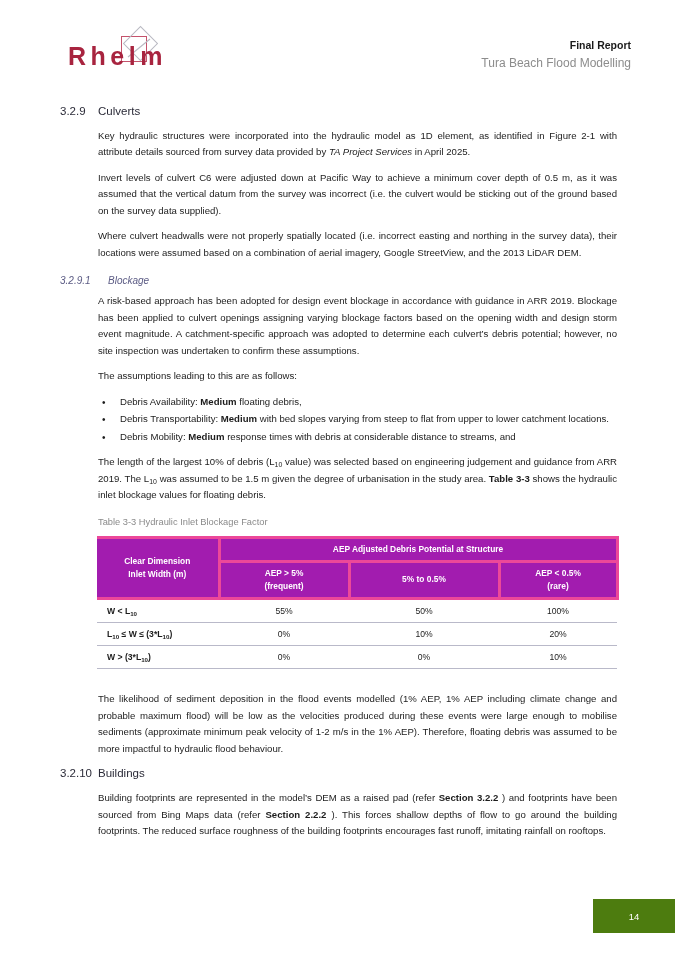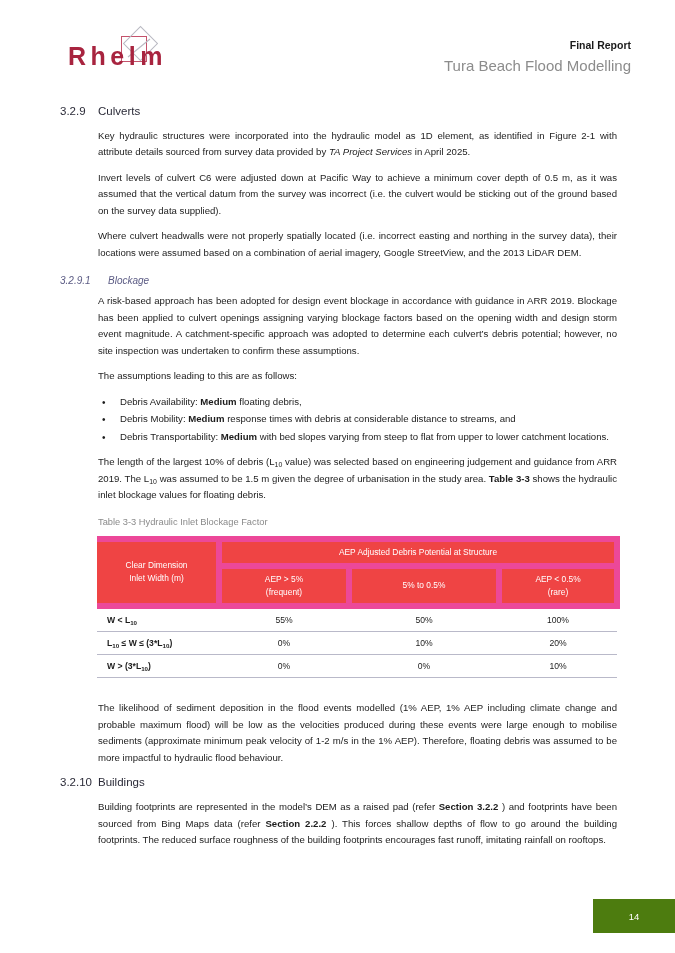--- a/index.html
+++ b/index.html
@@ -78,21 +78,21 @@
     text-align: right;
     padding-top: 4px;
   }
   .header-title {
     font-size: 10.5px;
     font-weight: bold;
     color: #1a1a1a;
     line-height: 1.45;
   }
   .header-sub {
-    font-size: 15px;
+    font-size: 12px;
     color: #8c8c8c;
     line-height: 1.45;
     margin-top: 2px;
   }
 
   
   .content {
     position: absolute;
     left: 0;
     top: 96px;
@@ -176,27 +176,27 @@
   .tbl-wrap {
     padding-left: 37px;
     padding-right: 2px;
   }
   table.blockage {
     border-collapse: collapse;
     width: 520px;
     table-layout: fixed;
   }
   table.blockage th {
-    background: #ef4444;
+    background: #a21caf;
     color: #ffffff;
     font-size: 8.4px;
-    font-weight: normal;
+    font-weight: bold;
     text-align: center;
     vertical-align: middle;
-    border: 6px solid #ec4899;
+    border: 3px solid #ec4899;
     padding: 4px 3px;
     line-height: 1.55;
   }
   table.blockage th.rowhead {
     border-left: none;
     text-align: center;
     padding: 4px 6px;
   }
   table.blockage td {
     font-size: 8.6px;
@@ -281,22 +281,22 @@
       <span class="num">3.2.9.1</span>
       <span>Blockage</span>
     </h3>
 
     <p class="para">A risk-based approach has been adopted for design event blockage in accordance with guidance in ARR 2019. Blockage has been applied to culvert openings assigning varying blockage factors based on the opening width and design storm event magnitude. A catchment-specific approach was adopted to determine each culvert’s debris potential; however, no site inspection was undertaken to confirm these assumptions.</p>
 
     <p class="para">The assumptions leading to this are as follows:</p>
 
     <ul class="bullets">
       <li><span>Debris Availability: </span><span class="b">Medium</span><span> floating debris,</span></li>
+      <li><span>Debris Transportability: </span><span class="b">Medium</span><span> with bed slopes varying from steep to flat from upper to lower catchment locations.</span></li>
       <li><span>Debris Mobility: </span><span class="b">Medium</span><span> response times with debris at considerable distance to streams, and</span></li>
-      <li><span>Debris Transportability: </span><span class="b">Medium</span><span> with bed slopes varying from steep to flat from upper to lower catchment locations.</span></li>
     </ul>
 
     <p class="para"><span>The length of the largest 10% of debris (L</span><sub>10</sub><span> value) was selected based on engineering judgement and guidance from ARR 2019. The L</span><sub>10</sub><span> was assumed to be 1.5 m given the degree of urbanisation in the study area. </span><span class="b">Table 3-3</span><span> shows the hydraulic inlet blockage values for floating debris.</span></p>
 
     <div class="caption">Table 3-3 Hydraulic Inlet Blockage Factor</div>
 
     <div class="tbl-wrap">
       <table class="blockage">
         <colgroup>
           <col class="col-a">

